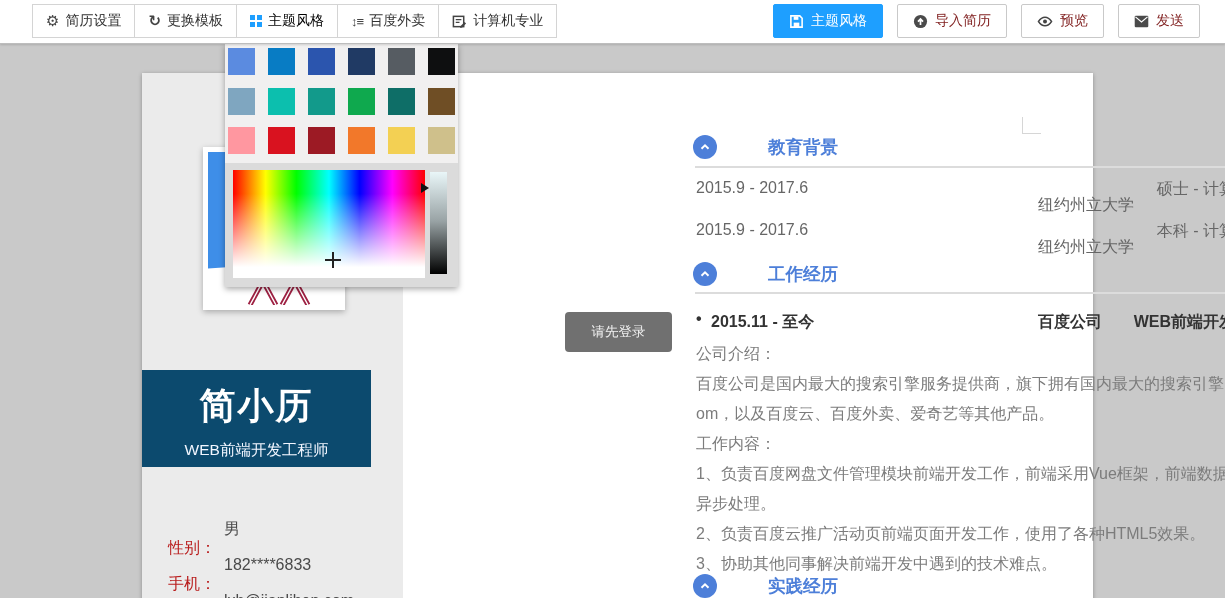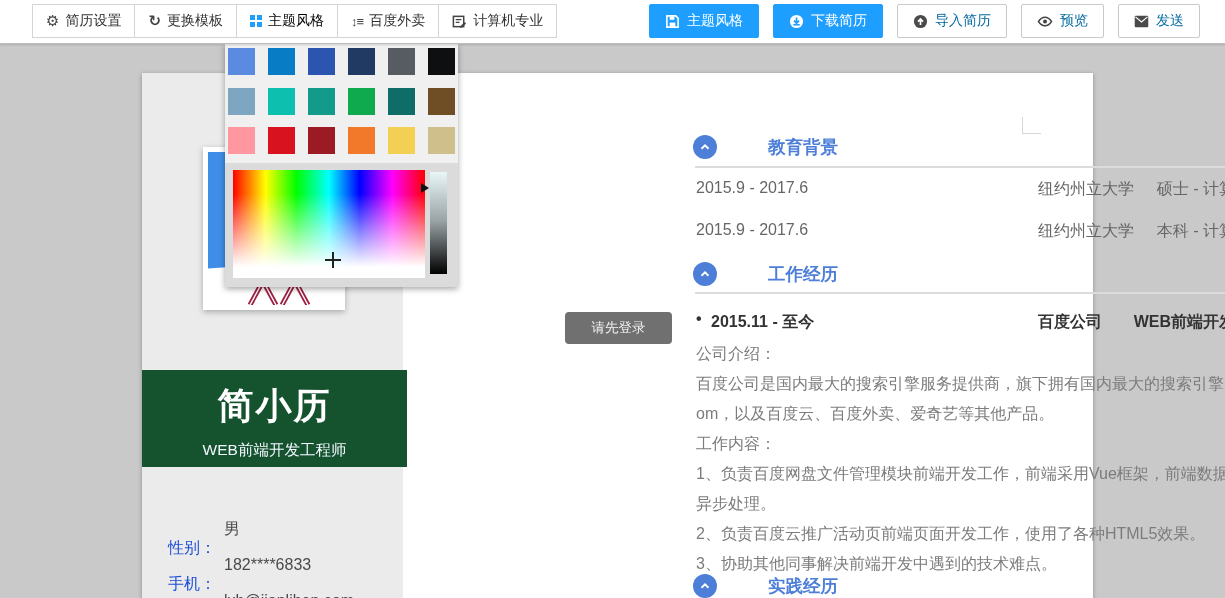--- a/index.html
+++ b/index.html
@@ -10,57 +10,57 @@
   
   .toolbar{position:absolute;left:0;top:0;width:1225px;height:43px;background:#fff;
            border-bottom:1px solid #bdbdbd;box-shadow:0 1px 2px rgba(0,0,0,.15);z-index:60;}
   .tb-left{position:absolute;left:33px;top:4px;display:flex;}
   .tb-btn{display:flex;align-items:center;gap:6px;height:34px;padding:0 13px;background:#fff;
           border:1px solid #d4d4d4;margin-left:-1px;font-size:14px;color:#333;cursor:pointer;
           font-family:inherit;white-space:nowrap;}
   .tb-btn.active{color:#000000;position:relative;z-index:2;text-align:center;}
   .tb-right{position:absolute;right:25px;top:4px;display:flex;gap:14px;}
   .act-btn{display:flex;align-items:center;gap:7px;height:34px;padding:0 15px;font-size:14px;
-           border:1px solid #c9c9c9;background:#fff;color:#0369a1;border-radius:2px;cursor:pointer;
+           border:1px solid #c9c9c9;background:#fff;color:#7f1d1d;border-radius:2px;cursor:pointer;
            font-family:inherit;white-space:nowrap;}
   .act-btn.primary{background:#1e9fff;border-color:#1e9fff;color:#fff;}
   .uni{font-family:"DejaVu Sans",sans-serif;font-size:15px;line-height:1;color:#444;}
   .icon-slot{display:inline-flex;align-items:center;justify-content:center;}
   .grid-ico{display:inline-grid;grid-template-columns:5px 5px;grid-template-rows:5px 5px;gap:2px;}
   .grid-ico i{background:#1e9fff;display:block;}
   .ls-ico{display:inline-flex;align-items:center;font-size:13px;color:#444;letter-spacing:-1px;}
   .fs-ico{font-size:14px;font-weight:bold;color:#444;}
   .fs-ico small{font-size:9px;font-weight:bold;}
 
   
   .canvas{position:absolute;left:0;top:44px;width:1225px;height:554px;}
 
   
   .page{position:absolute;left:142px;top:29px;width:951px;height:560px;background:#fff;
         box-shadow:0 1px 4px rgba(0,0,0,.3);z-index:1;}
   .page-left{position:absolute;left:0;top:0;width:261px;height:100%;background:#ebebeb;}
-  .name-block{position:absolute;left:0;top:297px;width:265px;height:97px;background:#14532d;text-align:center;}
+  .name-block{position:absolute;left:0;top:297px;width:229px;height:97px;background:#0c4a6e;text-align:center;}
   .res-name{margin-top:12px;font-size:36px;font-weight:bold;color:#fff;letter-spacing:2px;}
   .res-job{margin-top:9px;font-size:15.5px;color:#f2f6ff;}
   .fields{position:absolute;left:26px;top:438px;width:220px;}
   .f-row{height:36px;display:flex;align-items:center;font-size:16px;}
-  .f-label{color:#1d4ed8;width:56px;margin-top:38px;}
+  .f-label{color:#b91c1c;width:56px;margin-top:38px;}
   .f-value{color:#4a4a4a;}
 
   .main-content{position:absolute;left:551px;top:0;width:590px;height:100%;}
   
   .sec-head{position:absolute;left:0;display:flex;align-items:center;gap:20px;height:24px;}
   .sec-ico{width:24px;height:24px;border-radius:50%;background:#4d7fd9;display:flex;
            align-items:center;justify-content:center;flex:0 0 24px;}
   .sec-title{font-size:17.5px;font-weight:bold;color:#4d7fd9;margin-left:31px;}
   .sec-hr{position:absolute;left:2px;width:587px;height:2px;background:#dcdcdc;}
   .edu-rows{position:absolute;left:3px;top:106px;width:587px;}
   .edu-row{position:relative;height:42px;font-size:16px;color:#666;}
   .edu-date{position:absolute;left:0;top:0;}
-  .edu-school{position:absolute;left:390px;top:0;transform:translateX(-50%);white-space:nowrap;}
+  .edu-school{position:absolute;left:390px;top:16px;transform:translateX(-50%);white-space:nowrap;}
   .edu-degree{position:absolute;right:0;top:0;}
   .work-row{position:absolute;left:3px;top:239px;width:587px;height:22px;font-size:16px;
             font-weight:bold;color:#333;}
   .w-bullet{position:absolute;left:0;top:-2px;font-size:16px;}
   .w-date{position:absolute;left:15px;top:0;}
   .w-company{position:absolute;left:374px;top:0;transform:translateX(-50%);white-space:nowrap;}
   .w-title{position:absolute;right:0;top:0;}
   .work-lines{position:absolute;left:3px;top:266px;width:587px;font-size:16px;color:#7c7c7c;
               line-height:30px;word-break:break-all;}
   .corner-bracket{position:absolute;left:880px;top:44px;width:18px;height:16px;
@@ -69,21 +69,21 @@
   
   .avatar-card{position:absolute;left:203px;top:103px;width:142px;height:163px;background:#fff;
                box-shadow:0 2px 6px rgba(0,0,0,.28);z-index:10;}
   .avatar-ill{position:absolute;left:5px;top:5px;right:5px;bottom:5px;background:#fff;overflow:hidden;}
   .avatar-sky{position:absolute;left:0;top:0;width:100%;height:127px;background:#3e8ee8;}
   .avatar-snow{position:absolute;left:0;top:112px;width:100%;height:20px;background:#fff;
                transform:skewY(-4deg);}
   .avatar-marks{position:absolute;left:36px;bottom:0;}
 
   
-  .toast{position:absolute;left:565px;top:268px;width:107px;height:32px;background:rgba(100,100,100,.92);
+  .toast{position:absolute;left:565px;top:268px;width:107px;height:40px;background:rgba(100,100,100,.92);
          border-radius:4px;color:#efefef;font-size:13.5px;display:flex;align-items:center;
          justify-content:center;z-index:30;}
 
   
   .picker{position:absolute;left:225px;top:0;width:233px;height:243px;background:#f1f0f0;
           box-shadow:0 2px 6px rgba(0,0,0,.35);z-index:50;}
   .swatches{position:absolute;left:3px;top:4px;display:grid;grid-template-columns:repeat(6,27px);
             grid-auto-rows:27px;column-gap:13px;row-gap:12.5px;}
   .swatch{width:27px;height:27px;cursor:pointer;}
   .grad-zone{position:absolute;left:0;top:119px;width:233px;height:124px;background:#dbdbdb;}
@@ -164,30 +164,20 @@
           <span class="icon-slot">
             <svg width="15" height="15" viewBox="0 0 16 16">
               <path d="M2 2h9.5L14 4.5V14H2z" fill="none" stroke="#fff" stroke-width="1.7"></path>
               <rect x="5" y="9.2" width="6" height="4.8" fill="#fff"></rect>
               <rect x="5" y="2.6" width="5" height="3.6" fill="#fff"></rect>
             </svg>
           </span>
           <span>主题风格</span>
         </button>
 
-        <button class="act-btn primary">
-          <span class="icon-slot">
-            <svg width="15" height="15" viewBox="0 0 16 16">
-              <circle cx="8" cy="8" r="7" fill="#fff"></circle>
-              <path d="M8 3.8v5.4M5.3 7l2.7 2.8L10.7 7" stroke="#1e9fff" stroke-width="1.8" fill="none"></path>
-              <path d="M4.5 11.5h7" stroke="#1e9fff" stroke-width="1.6"></path>
-            </svg>
-          </span>
-          <span>下载简历</span>
-        </button>
 
         <button class="act-btn">
           <span class="icon-slot">
             <svg width="15" height="15" viewBox="0 0 16 16">
               <circle cx="8" cy="8" r="7" fill="#4a4a4a"></circle>
               <path d="M8 11.6V5.6M5.3 8.2L8 5.4l2.7 2.8" stroke="#fff" stroke-width="1.8" fill="none"></path>
             </svg>
           </span>
           <span>导入简历</span>
         </button>

